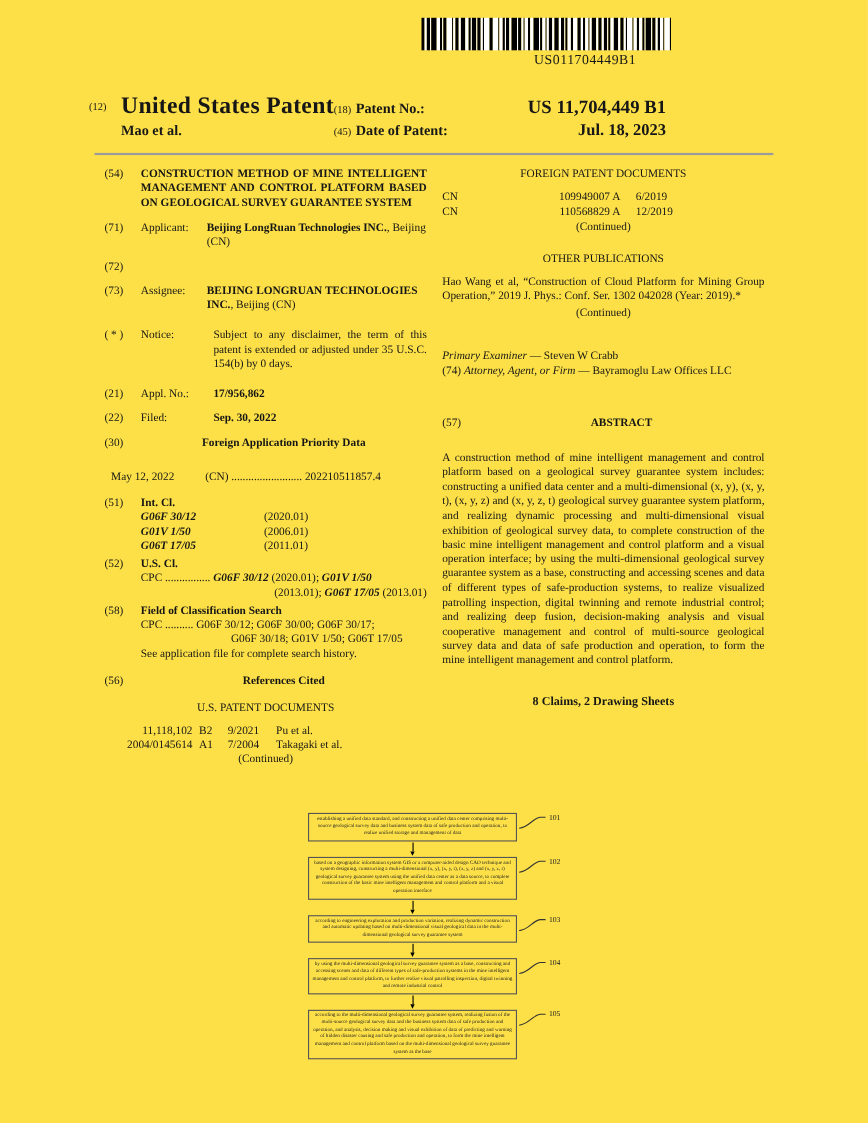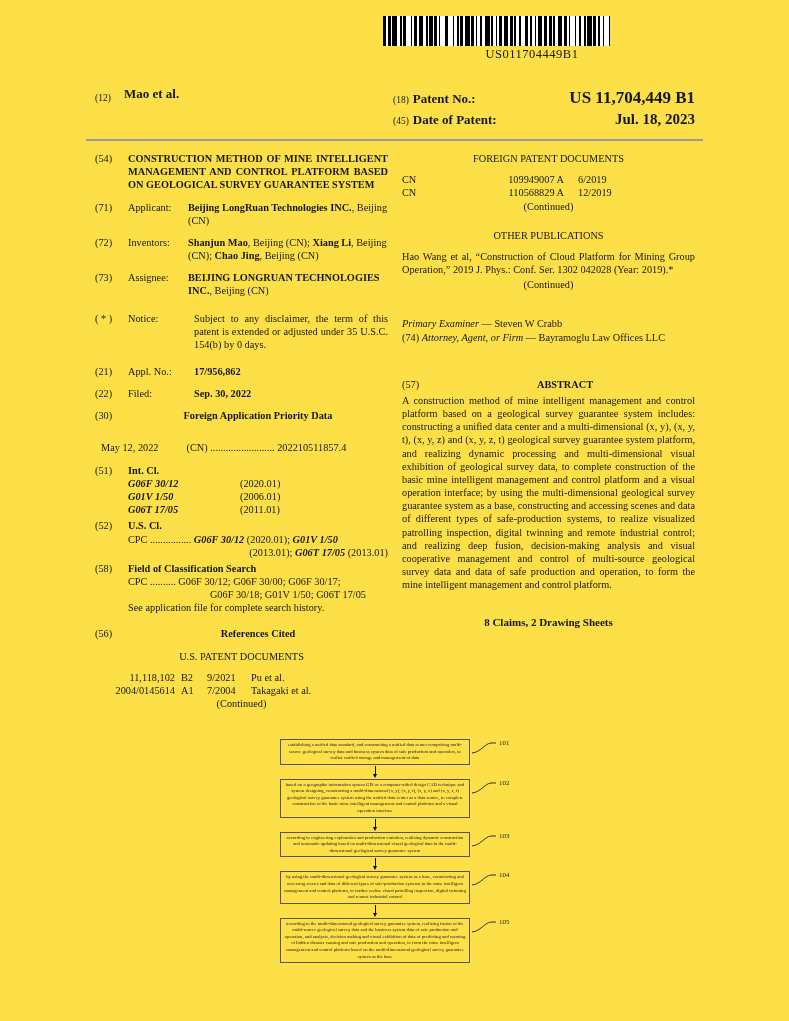--- a/index.html
+++ b/index.html
@@ -6,21 +6,21 @@
   .page{position:relative;width:789px;height:1021px;background:#fde047;margin:0 auto;
         font-family:"Liberation Serif","DejaVu Serif",serif;color:#161616;overflow:hidden;}
 
   
   .barcode-wrap{position:absolute;left:383px;top:16px;width:298px;text-align:center;}
   .barcode{height:30px;width:298px;display:flex;align-items:stretch;overflow:hidden;}
   .barcode .bar{height:100%;}
   .barcode-num{font-size:12.5px;letter-spacing:.5px;margin-top:1px;}
 
   
-  .header{position:absolute;left:95px;top:84px;width:600px;display:flex;justify-content:space-between;gap:24px;}
+  .header{position:absolute;left:81px;top:84px;width:600px;display:flex;}
   .hdr-left{display:grid;grid-template-columns:27px auto;column-gap:2px;}
   .kind-num{font-size:9.5px;padding-top:9px;}
   .us-title{font-size:21.5px;font-weight:bold;letter-spacing:.3px;}
   .authors{font-size:13px;font-weight:bold;margin-top:2px;}
   .hdr-right{width:302px;padding-top:4px;}
   .hdr-row{display:flex;align-items:baseline;font-size:13px;margin-bottom:3px;}
   .hdr-row .num{font-size:9.5px;margin-right:4px;}
   .hdr-row .lbl{font-weight:bold;}
   .patent-no{font-size:17px;font-weight:bold;margin-left:auto;}
   .patent-date{font-size:15px;font-weight:bold;margin-left:auto;}
@@ -40,21 +40,21 @@
   .sec-head{text-align:center;margin:10px 0 8px 0;}
   .intcl-row{display:grid;grid-template-columns:112px auto;}
   .bi{font-weight:bold;font-style:italic;}
   .right-line{text-align:right;}
   .ref-row{display:grid;grid-template-columns:86px 26px 44px auto;}
   .ref-row .n{text-align:right;padding-right:6px;}
   .frn-row{display:grid;grid-template-columns:58px 118px auto;}
   .frn-row .fn{text-align:right;padding-right:14px;}
   .prio-row{display:flex;margin:2px 0 10px 6px;}
   .prio-row .d1{margin-right:28px;}
-  .abs-par{text-align:justify;margin-top:3px;}
+  .abs-par{text-align:justify;margin-top:19px;}
   .claims-note{text-align:center;font-weight:bold;margin-top:24px;font-size:11px;}
 
   
   .flowchart{position:absolute;left:280px;top:739px;width:190px;}
   .fstep{position:relative;}
   .fbox{border:1px solid #555;padding:2px 3px;font-size:4.7px;line-height:1.4;
         text-align:center;font-family:"Liberation Serif","DejaVu Serif",serif;color:#222;}
   .leader{position:absolute;left:191px;top:1px;display:flex;align-items:flex-start;}
   .leader svg{display:block;}
   .fref{font-size:7px;margin-left:2px;margin-top:-1px;color:#222;}
@@ -162,20 +162,21 @@
         <span class="bar" style="width: 4.65px; flex: 0 0 auto; background: rgb(255, 255, 255);"></span>
         <span class="bar" style="width: 1.55px; flex: 0 0 auto; background: rgb(0, 0, 0);"></span>
       </div>
     <div class="barcode-num">US011704449B1</div>
   </div>
 
   <div class="header">
     <div class="hdr-left">
       <span class="kind-num">(12)</span>
       <div>
+        <div class="us-title">United States Patent</div>
         <div class="authors">Mao et al.</div>
       </div>
     </div>
     <div class="hdr-right">
       <div class="hdr-row">
         <span class="num">(18)</span>
         <span class="lbl">Patent No.:</span>
         <span class="patent-no">US 11,704,449 B1</span>
       </div>
       <div class="hdr-row">
@@ -200,24 +201,20 @@
       <div class="item">
         <span class="num">(71)</span>
         <div class="lblval">
           <span>Applicant:</span>
           <div><span style="font-weight: bold;">Beijing LongRuan Technologies INC.</span><span>, Beijing (CN)</span></div>
         </div>
       </div>
 
       <div class="item">
         <span class="num">(72)</span>
-        <div class="lblval">
-          <span>Inventors:</span>
-          <div><span style="font-weight: bold;">Shanjun Mao</span><span>, Beijing (CN); </span><span style="font-weight: bold;">Xiang Li</span><span>, Beijing (CN); </span><span style="font-weight: bold;">Chao Jing</span><span>, Beijing (CN)</span></div>
-        </div>
       </div>
 
       <div class="item">
         <span class="num">(73)</span>
         <div class="lblval">
           <span>Assignee:</span>
           <div><span style="font-weight: bold;">BEIJING LONGRUAN TECHNOLOGIES INC.</span><span>, Beijing (CN)</span></div>
         </div>
       </div>
 

